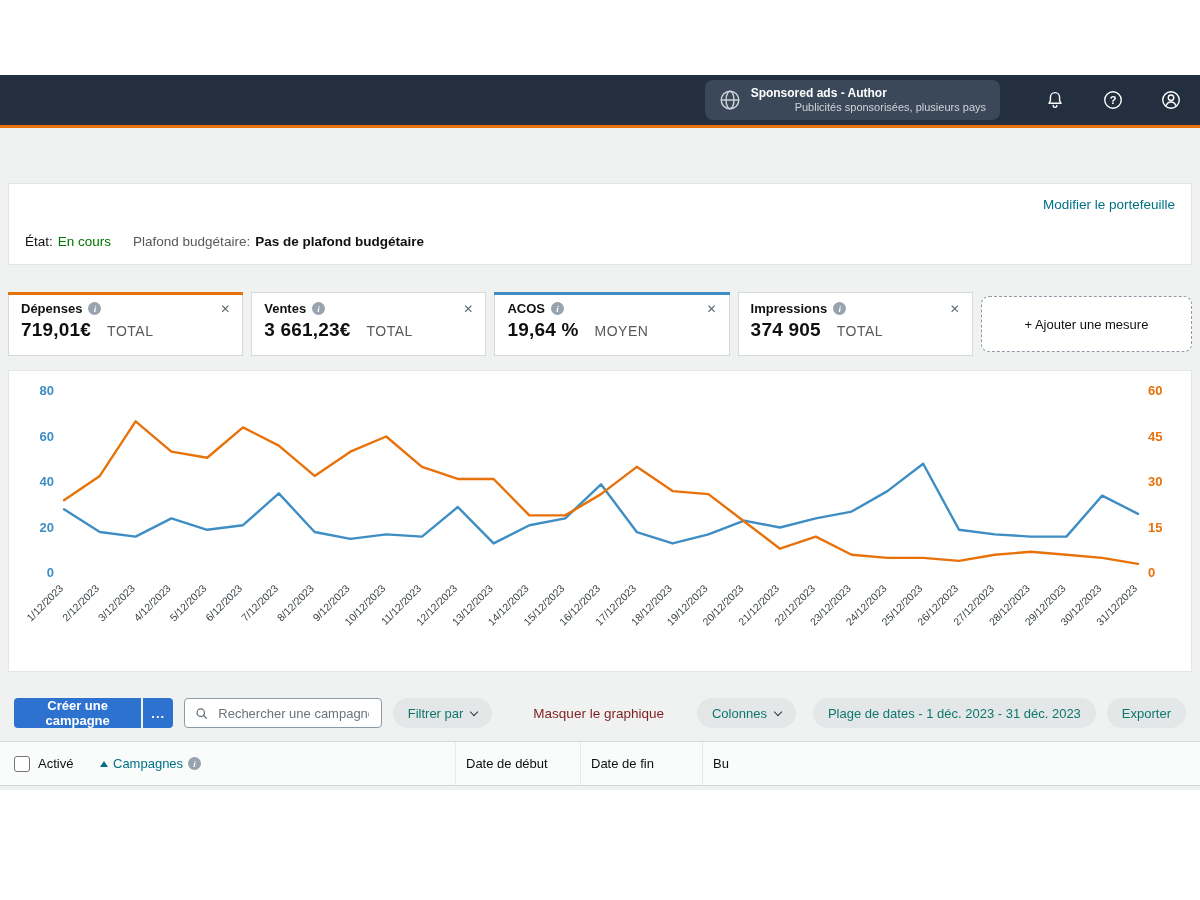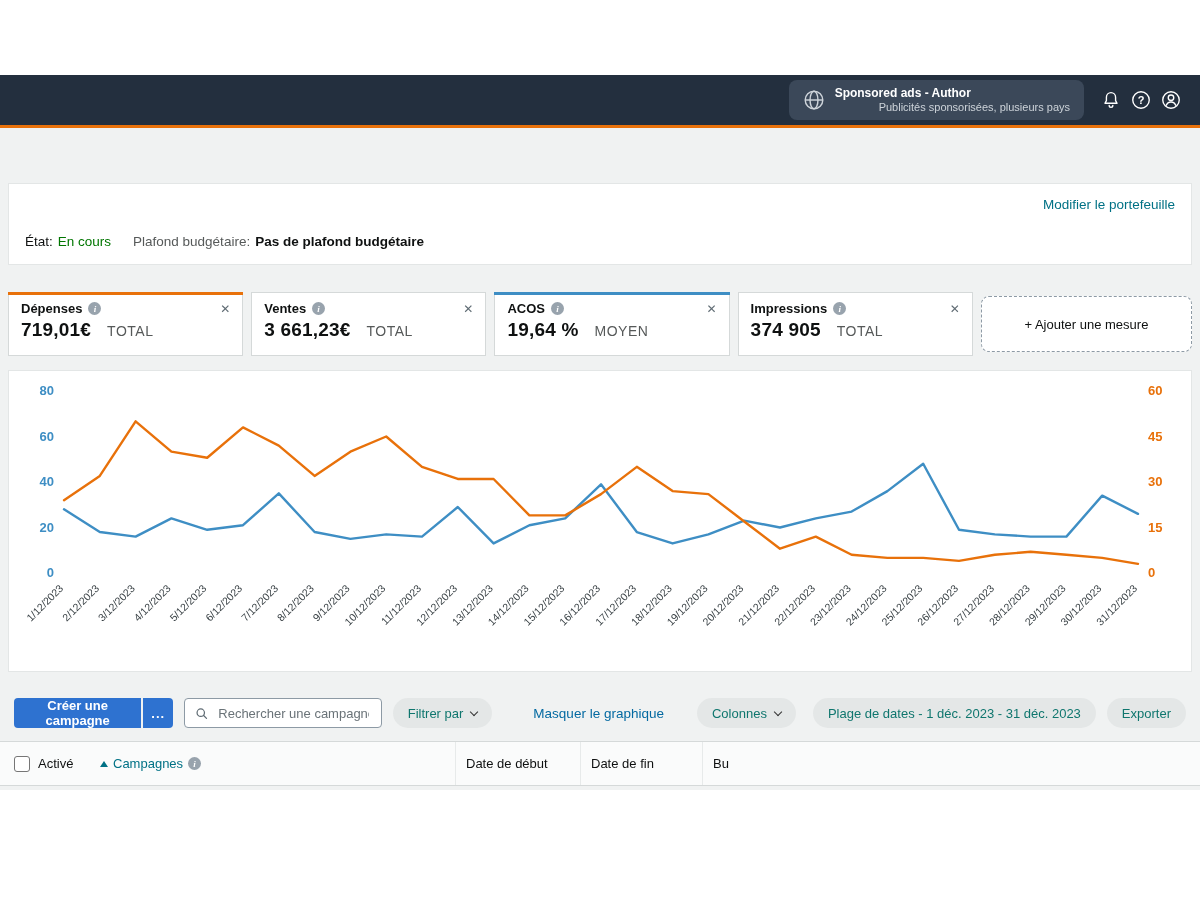--- a/index.html
+++ b/index.html
@@ -5,21 +5,21 @@
   * { box-sizing: border-box; }
   html,body { margin:0; padding:0; }
   body {
     width:1200px; height:900px; background:#fff; overflow:hidden;
     font-family:"Liberation Sans","DejaVu Sans",sans-serif; color:#0f1111;
   }
   .topband { height:75px; background:#fff; }
   
   .navbar {
     height:53px; background:#232f3e; border-bottom:3px solid #e8710a;
-    display:flex; align-items:center; justify-content:flex-end; padding:0 18px; gap:8px;
+    display:flex; align-items:center; justify-content:flex-end; padding:0 18px; gap:36px;
   }
   .nav-badge {
     display:flex; align-items:center; gap:10px; background:#3b4859; border-radius:8px;
     padding:5px 14px; height:40px; margin-right:8px; cursor:pointer;
   }
   .nav-badge-txt { display:flex; flex-direction:column; line-height:1.25; }
   .nav-badge-title { font-size:12px; font-weight:bold; color:#fff; }
   .nav-badge-sub { font-size:11px; color:#cdd3d9;padding-left:44px; }
   .nav-icon { width:22px; height:22px; cursor:pointer; display:block; }
   
@@ -64,21 +64,21 @@
   .btn-create { border-radius:4px 0 0 4px; }
   .btn-more { border-radius:0 4px 4px 0; padding:0 8px; letter-spacing:1px; }
   .search-box { display:flex; align-items:center; gap:8px; background:#fff; border:1px solid #8d9aa5; border-radius:4px; height:30px; padding:0 10px; width:230px; }
   .search-box input { border:none; outline:none; font-size:13px; width:100%; color:#0f1111; font-family:inherit; background:transparent; }
   .search-box input::placeholder { color:#6a7378; }
   .pill {
     background:#e4e7e7; border-radius:16px; height:30px; display:flex; align-items:center; padding:0 15px;
     font-size:13px; color:#0f766e; cursor:pointer; white-space:nowrap; border:none; font-family:inherit;
   }
   .chev { width:6px; height:6px; border-right:1.6px solid #333; border-bottom:1.6px solid #333; transform:rotate(45deg); display:inline-block; margin-left:8px; margin-top:-3px; }
-  .link-teal { color:#0369a1; font-size:13.5px; cursor:pointer; margin:0 22px 0 30px; white-space:nowrap; }
+  .link-teal { color:#7f1d1d; font-size:13.5px; cursor:pointer; margin:0 22px 0 30px; white-space:nowrap; }
   .pill-dates { margin-left:6px; }
   
   .table-header {
     margin-top:13px; height:45px; background:#fafbfb; border-top:1px solid #d5d9d9; border-bottom:1px solid #d5d9d9;
     display:flex; align-items:center; font-size:13px;
   }
   .th { display:flex; align-items:center; height:100%; }
   .th-check { width:38px; padding-left:14px; }
   .checkbox { width:16px; height:16px; border:1px solid #767676; border-radius:3px; background:#fff; cursor:pointer; }
   .th-active { width:62px; }

